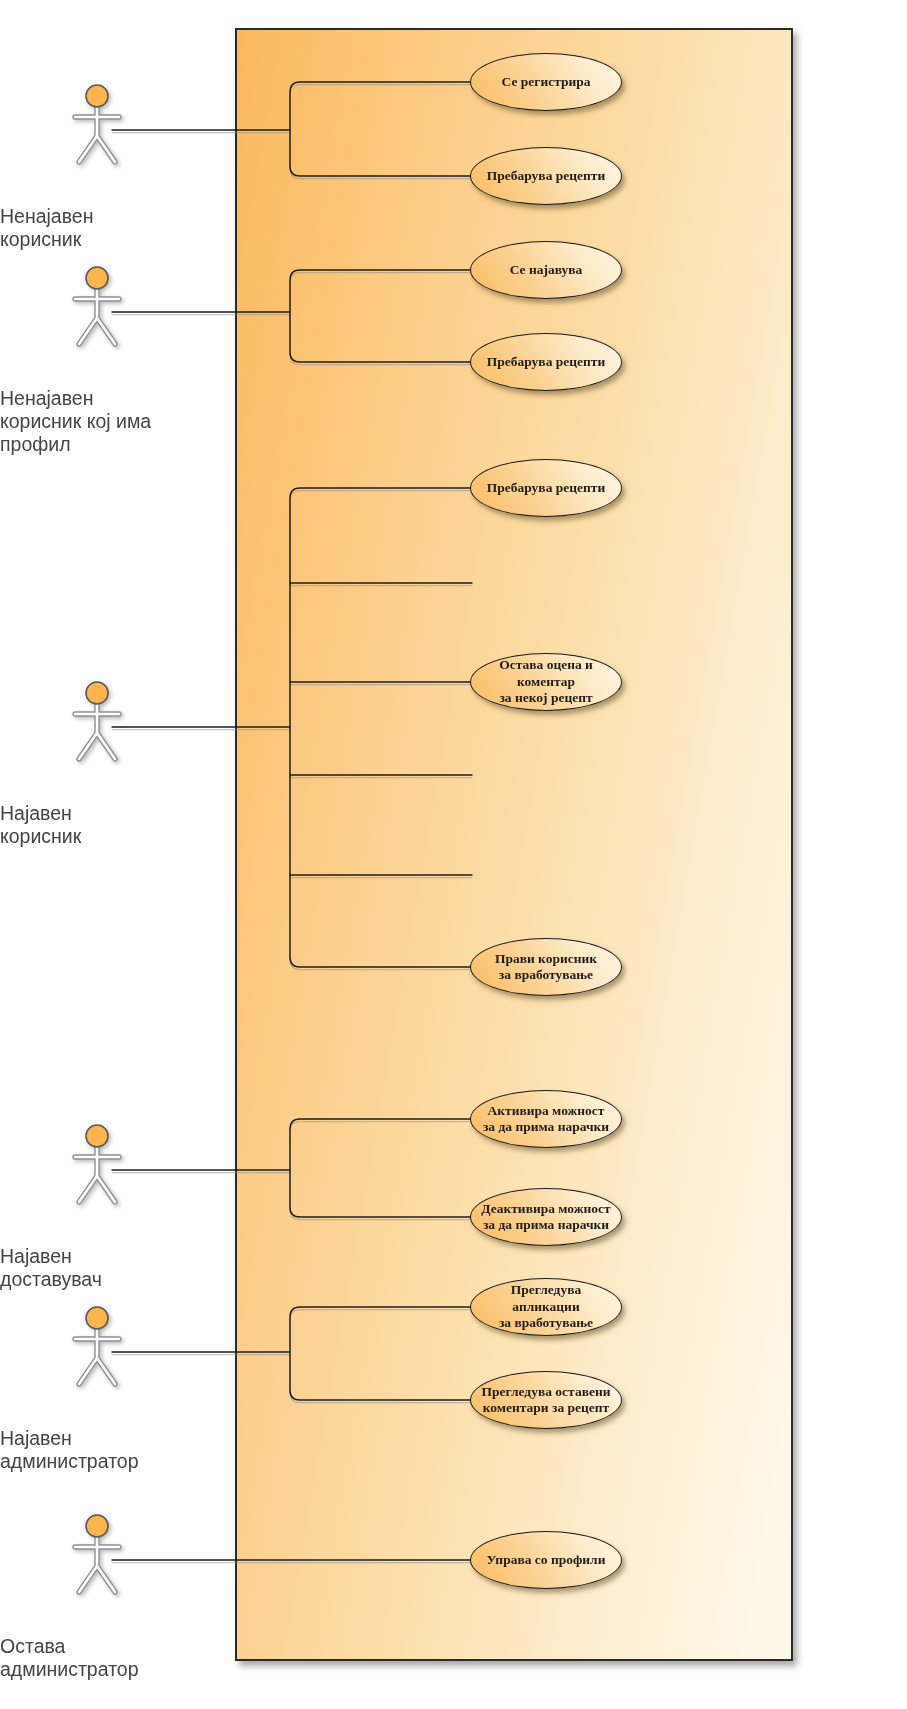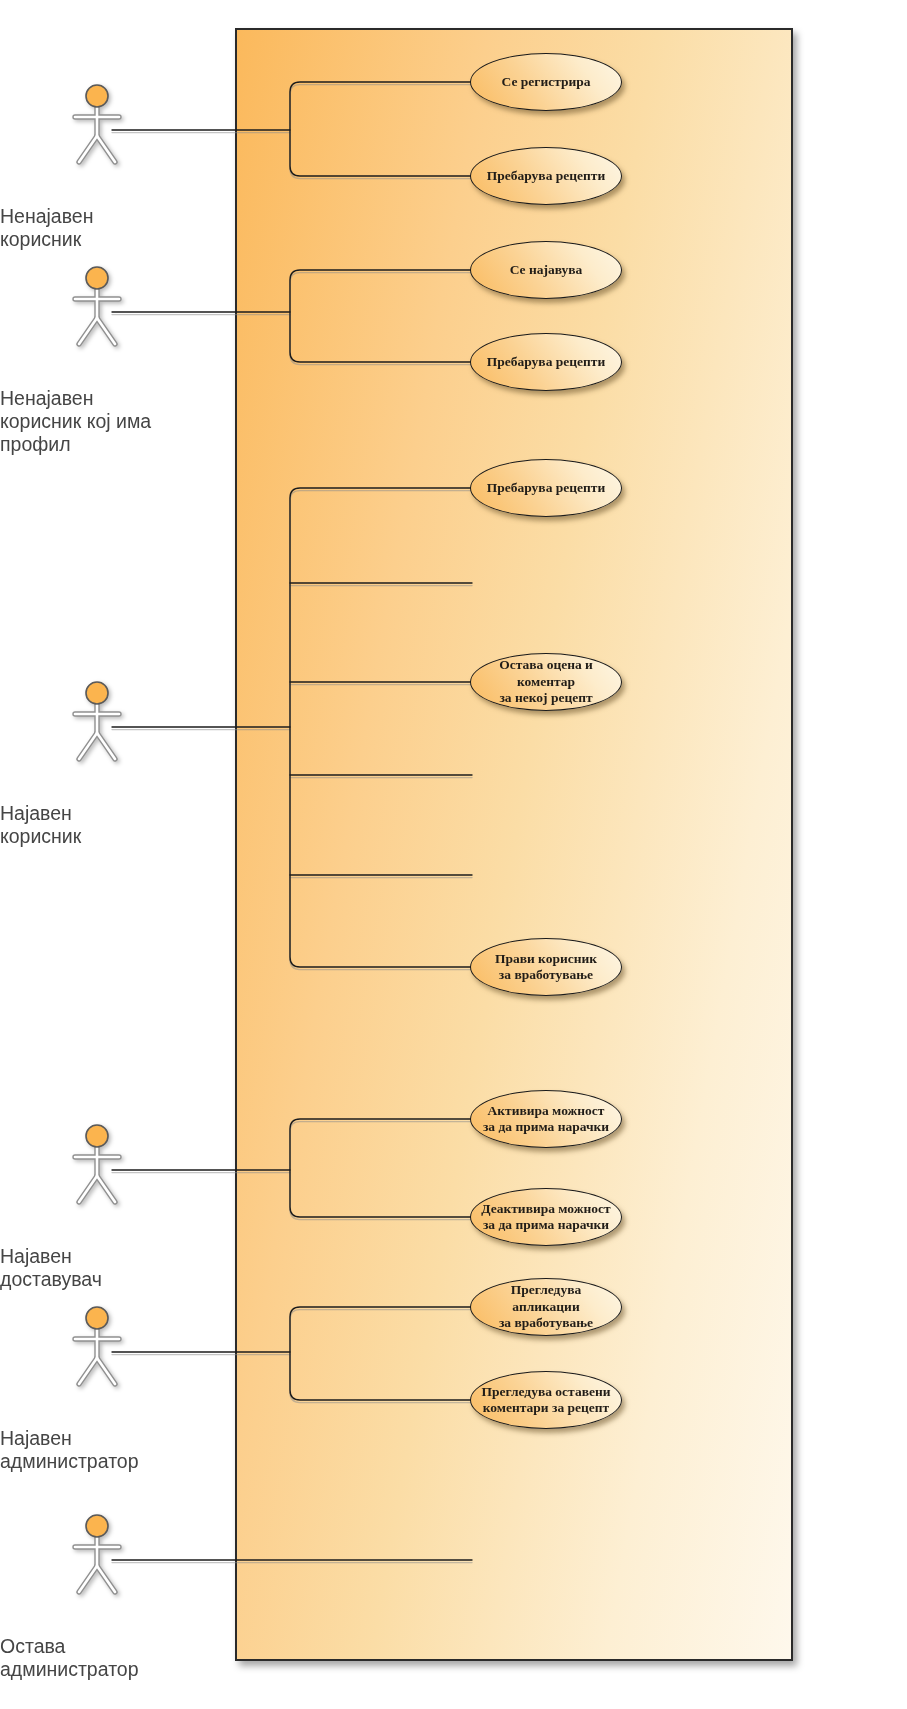--- a/index.html
+++ b/index.html
@@ -261,14 +261,17 @@
 за да прима нарачки</span>
     </div>
   <div class="usecase" style="top:1278px">
       <span class="usecase-label">Прегледува апликации
 за вработување</span>
     </div>
   <div class="usecase" style="top:1371px">
       <span class="usecase-label">Прегледува оставени
 коментари за рецепт</span>
     </div>
+  <div class="usecase" style="top:1531px">
+      <span class="usecase-label">Управа со профили</span>
+    </div>
 
 </div>
 
 </body></html>

